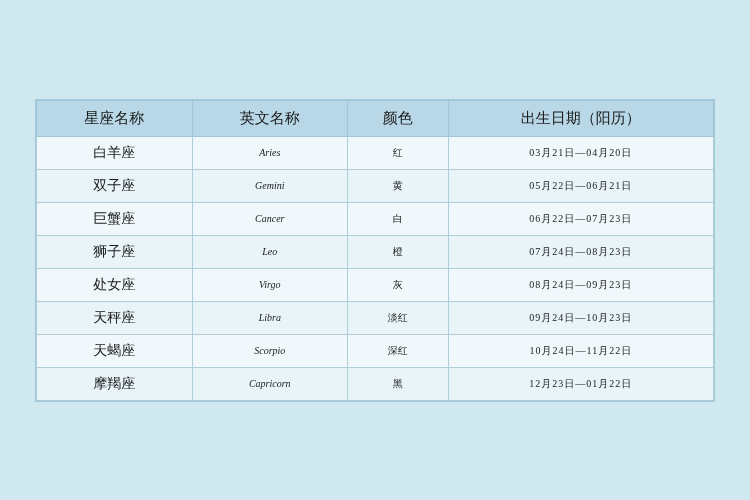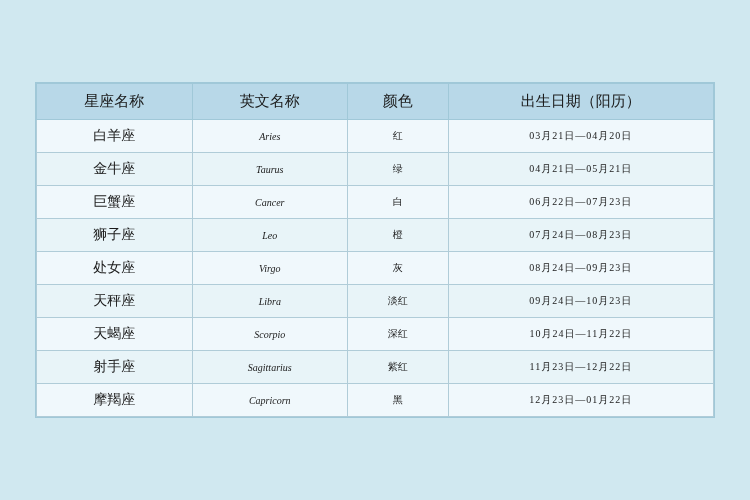--- a/index.html
+++ b/index.html
@@ -85,24 +85,24 @@
       </tr>
     </thead>
     <tbody id="table-body">
     <tr>
           <td>白羊座</td>
           <td>Aries</td>
           <td>红</td>
           <td>03月21日—04月20日</td>
         </tr>
         <tr>
-          <td>金牛座</td>
-          <td>Taurus</td>
-          <td>绿</td>
-          <td>04月21日—05月21日</td>
+          <td>双子座</td>
+          <td>Gemini</td>
+          <td>黄</td>
+          <td>05月22日—06月21日</td>
         </tr>
         <tr>
           <td>巨蟹座</td>
           <td>Cancer</td>
           <td>白</td>
           <td>06月22日—07月23日</td>
         </tr>
         <tr>
           <td>狮子座</td>
           <td>Leo</td>
@@ -121,26 +121,20 @@
           <td>淡红</td>
           <td>09月24日—10月23日</td>
         </tr>
         <tr>
           <td>天蝎座</td>
           <td>Scorpio</td>
           <td>深红</td>
           <td>10月24日—11月22日</td>
         </tr>
         <tr>
-          <td>射手座</td>
-          <td>Sagittarius</td>
-          <td>紫红</td>
-          <td>11月23日—12月22日</td>
-        </tr>
-        <tr>
           <td>摩羯座</td>
           <td>Capricorn</td>
           <td>黑</td>
           <td>12月23日—01月22日</td>
         </tr>
       </tbody>
   </table>
 </div>
 
 </body></html>

